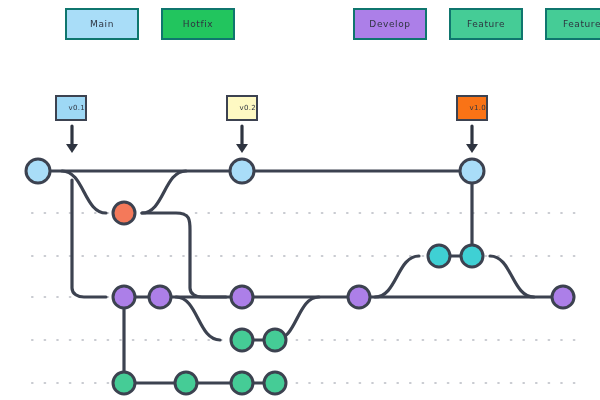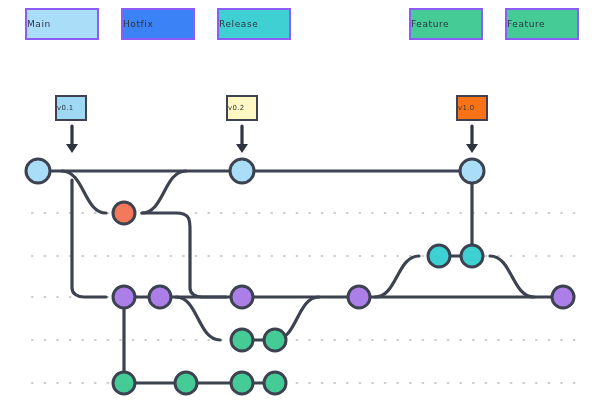--- a/index.html
+++ b/index.html
@@ -26,44 +26,46 @@
     left: 0;
     top: 0;
     width: 600px;
     height: 60px;
   }
   .legend-chip {
     position: absolute;
     top: 8px;
     width: 74px;
     height: 32px;
-    border: 2px solid #8b5cf6;
+    border: 2px solid #0f766e;
     box-sizing: border-box;
     display: flex;
     align-items: center;
+    justify-content: center;
+    margin-left: 40px;
   }
   .legend-label {
     font-size: 9px;
     letter-spacing: 0.6px;
     color: #2e3440;
     font-family: "DejaVu Sans", sans-serif;
     white-space: nowrap;
   }
 
   
   .tag-box {
     position: absolute;
     width: 32px;
     height: 26px;
     border: 2px solid #3c4250;
     box-sizing: border-box;
     background: #9ed8f5;
     display: flex;
     align-items: center;
-    justify-content: flex-start;
+    justify-content: flex-end;
   }
   .tag-label {
     font-size: 7px;
     color: #2e3440;
     letter-spacing: 0.3px;
     font-family: "DejaVu Sans", sans-serif;
   }
 
   
   #graph {
@@ -101,25 +103,25 @@
 </style>
 </head>
 <body>
 
 <div id="stage">
 
   <div id="legend">
       <div class="legend-chip" style="left: 25px; top: 8px; width: 74px; height: 32px; background: rgb(169, 221, 248);">
         <span class="legend-label">Main</span>
       </div>
-      <div class="legend-chip" style="left: 121px; top: 8px; width: 74px; height: 32px; background: #3b82f6;">
+      <div class="legend-chip" style="left: 121px; top: 8px; width: 74px; height: 32px; background: #22c55e;">
         <span class="legend-label">Hotfix</span>
       </div>
-      <div class="legend-chip" style="left: 217px; top: 8px; width: 74px; height: 32px; background: rgb(63, 208, 212);">
-        <span class="legend-label">Release</span>
+      <div class="legend-chip" style="left: 313px; top: 8px; width: 74px; height: 32px; background: rgb(172, 127, 232);">
+        <span class="legend-label">Develop</span>
       </div>
       <div class="legend-chip" style="left: 409px; top: 8px; width: 74px; height: 32px; background: rgb(69, 204, 150);">
         <span class="legend-label">Feature</span>
       </div>
       <div class="legend-chip" style="left: 505px; top: 8px; width: 74px; height: 32px; background: rgb(69, 204, 150);">
         <span class="legend-label">Feature</span>
       </div>
     </div>
 
   <div id="tag-layer">

